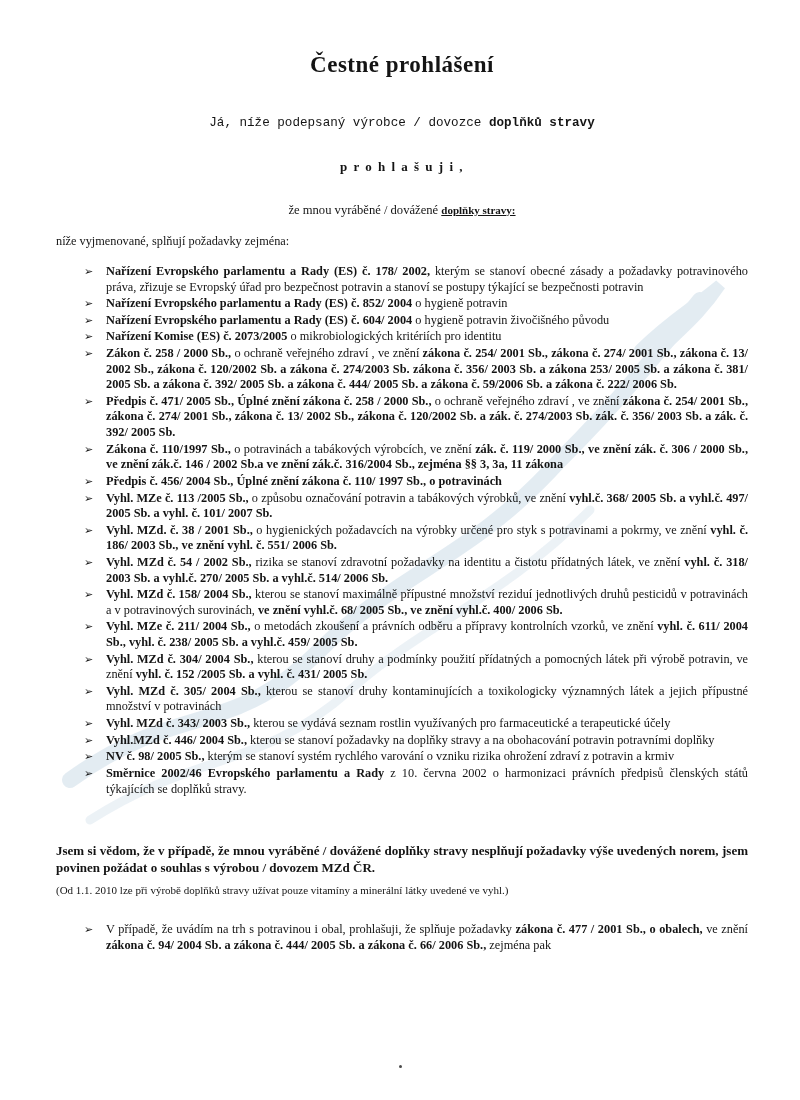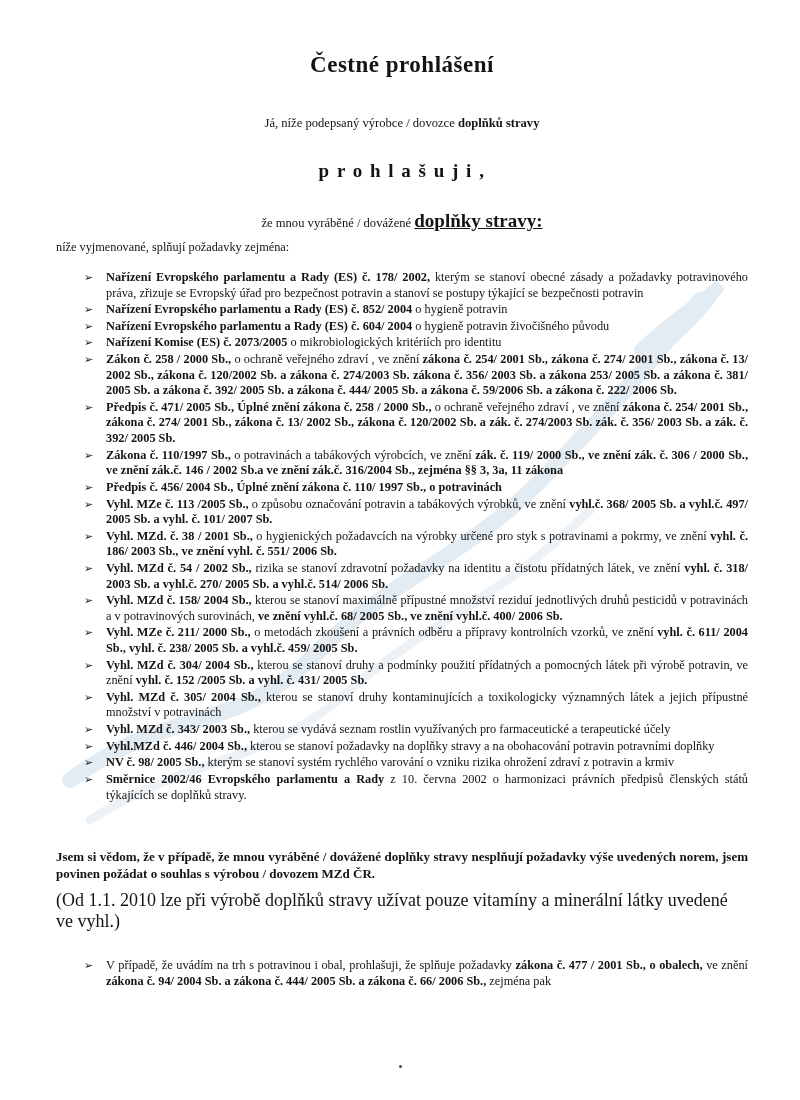--- a/index.html
+++ b/index.html
@@ -23,31 +23,31 @@
     z-index: 2;
   }
   .doc-title {
     margin-top: 52px;
     text-align: center;
     font-size: 23px;
     font-weight: bold;
     letter-spacing: 0.5px;
   }
   .center-line { text-align: center; font-size: 12.6px; }
-  .intro-1 { margin-top: 38px; }
-  .declare  { margin-top: 29px; font-weight: bold; font-size: 19px; letter-spacing: 1.5px; }
+  .intro-1 { margin-top: 38px; font-family: Liberation Mono, monospace; }
+  .declare  { margin-top: 29px; font-weight: bold; font-size: 13px; letter-spacing: 1.5px; }
   .intro-2  { margin-top: 28px; }
   .intro-2 .big-ul {
-    font-weight: bold; font-size: 19px;
+    font-weight: bold; font-size: 11px;
     text-decoration: underline;
     margin-top: 39px;
   }
   .b { font-weight: bold; }
   .lead-line {
-    margin-top: 8px;
+    margin-top: 16px;
     font-size: 12.3px;
     text-align: left;
   }
   .req-list { margin-top: 15px; font-size: 12.3px; line-height: 1.27; }
   .li { display: flex; margin-bottom: 1px; }
   .bullet {
     flex: 0 0 22px;
     margin-left: 28px;
     font-family: "DejaVu Sans", sans-serif;
     font-size: 11px;
@@ -56,21 +56,21 @@
   .li-text { flex: 1; text-align: justify; }
   .closing {
     margin-top: 46px;
     font-size: 13px;
     font-weight: bold;
     text-align: justify;
     line-height: 1.3;
   }
   .closing-note {
     margin-top: 7px;
-    font-size: 18px;
+    font-size: 11px;
     text-align: left;
   }
   .additional-list { margin-top: 26px; font-size: 12.3px; line-height: 1.27; }
   .watermark {
     position: absolute; left: 0; top: 0; z-index: 1;
     width: 800px; height: 1100px;
     pointer-events: none;
   }
   .artifact-dot {
     position: absolute;
@@ -154,21 +154,21 @@
         <div class="li">
           <span class="bullet">➢</span>
           <span class="li-text"><span class="b">Vyhl. MZd č. 54 / 2002 Sb.,</span><span> rizika se stanoví zdravotní požadavky na identitu a čistotu přídatných látek, ve znění </span><span class="b">vyhl. č. 318/ 2003 Sb. a vyhl.č. 270/ 2005 Sb. a vyhl.č. 514/ 2006 Sb.</span></span>
         </div>
         <div class="li">
           <span class="bullet">➢</span>
           <span class="li-text"><span class="b">Vyhl. MZd č. 158/ 2004 Sb.,</span><span> kterou se stanoví maximálně přípustné množství reziduí jednotlivých druhů pesticidů v potravinách a v potravinových surovinách, </span><span class="b">ve znění vyhl.č. 68/ 2005 Sb., ve znění vyhl.č. 400/ 2006 Sb.</span></span>
         </div>
         <div class="li">
           <span class="bullet">➢</span>
-          <span class="li-text"><span class="b">Vyhl. MZe č. 211/ 2000 Sb.,</span><span> o metodách zkoušení a právních odběru a přípravy kontrolních vzorků, ve znění </span><span class="b">vyhl. č. 611/ 2004 Sb., vyhl. č. 238/ 2005 Sb. a vyhl.č. 459/ 2005 Sb.</span></span>
+          <span class="li-text"><span class="b">Vyhl. MZe č. 211/ 2004 Sb.,</span><span> o metodách zkoušení a právních odběru a přípravy kontrolních vzorků, ve znění </span><span class="b">vyhl. č. 611/ 2004 Sb., vyhl. č. 238/ 2005 Sb. a vyhl.č. 459/ 2005 Sb.</span></span>
         </div>
         <div class="li">
           <span class="bullet">➢</span>
           <span class="li-text"><span class="b">Vyhl. MZd č. 304/ 2004 Sb.,</span><span> kterou se stanoví druhy a podmínky použití přídatných a pomocných látek při výrobě potravin, ve znění </span><span class="b">vyhl. č. 152 /2005 Sb. a vyhl. č. 431/ 2005 Sb.</span></span>
         </div>
         <div class="li">
           <span class="bullet">➢</span>
           <span class="li-text"><span class="b">Vyhl. MZd č. 305/ 2004 Sb.,</span><span> kterou se stanoví druhy kontaminujících a toxikologicky významných látek a jejich přípustné množství v potravinách</span></span>
         </div>
         <div class="li">

